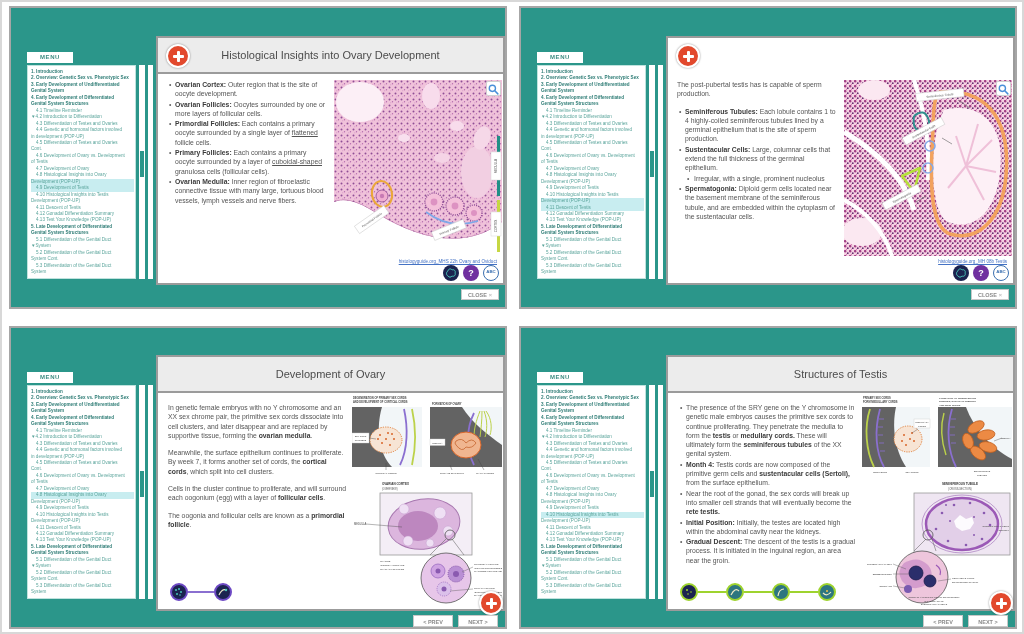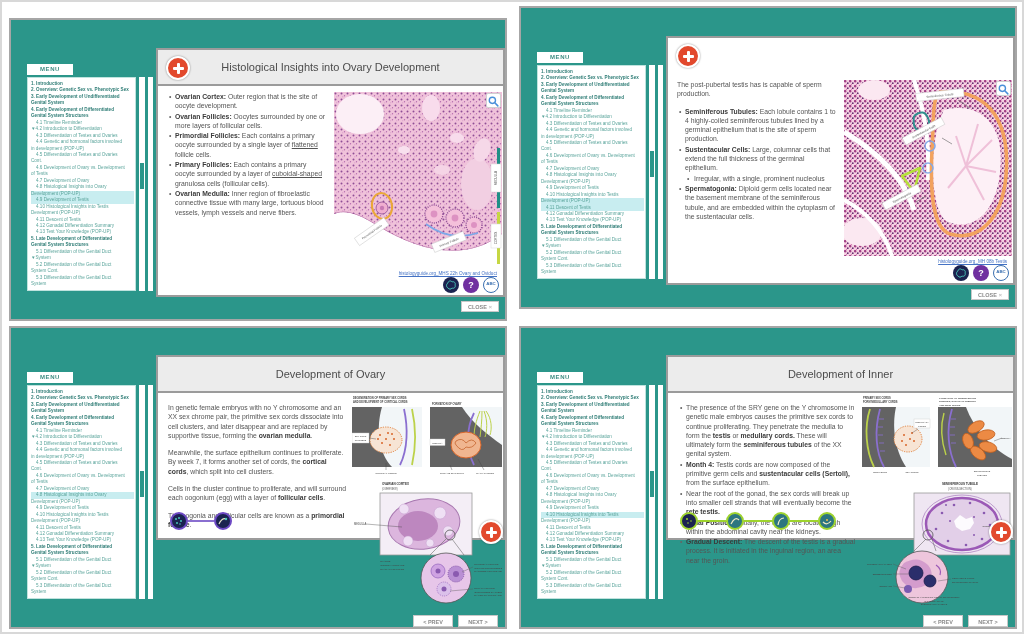--- a/index.html
+++ b/index.html
@@ -1,31 +1,31 @@
 <!DOCTYPE html>
 <html><head>
 <meta charset="utf-8">
 <style>
   html,body{margin:0;padding:0;background:#fff;font-family:"Liberation Sans","DejaVu Sans",sans-serif;}
   #page{position:relative;width:1024px;height:634px;background:#fff;border:2px solid #d8d8d8;box-sizing:border-box;overflow:hidden;}
   .quad{position:absolute;width:498px;height:303px;background:#2b968a;border:2px solid #a6a6a6;box-sizing:border-box;}
-  #q-tl{left:7px;top:16px}#q-tr{left:517px;top:4px}#q-bl{left:7px;top:324px}#q-br{left:517px;top:324px}
+  #q-tl{left:7px;top:4px}#q-tr{left:517px;top:4px}#q-bl{left:7px;top:324px}#q-br{left:517px;top:324px}
   .quad *{box-sizing:border-box;}
   .menu-btn{position:absolute;left:16px;top:44px;width:46px;height:11px;background:#fff;color:#3f8d84;font-size:6px;font-weight:bold;text-align:center;line-height:11px;letter-spacing:.6px;}
   .sidebar{position:absolute;left:16px;top:57px;width:109px;height:214px;background:#fff;border:1px solid #bfe3de;padding:3px 1px 3px 3px;overflow:hidden;}
   .mline{font-size:4.6px;line-height:6.45px;color:#5aa49b;white-space:nowrap;overflow:hidden;}
   .mbold{font-weight:bold;color:#2f7d76;}
   .mind{padding-left:5px;}
   .mhl{background:#c8edf0;}
   .scroll1{position:absolute;left:128px;top:57px;width:6px;height:214px;background:#fff;}
   .thumb{position:absolute;left:1px;top:86px;width:4px;height:26px;background:#2b968a;}
   .scroll2{position:absolute;left:137px;top:57px;width:5px;height:214px;background:#fff;}
   .card{position:absolute;left:145px;width:349px;background:#fff;border:2px solid #9b9b9b;}
   .card-top{top:28px;height:249px;}
-  .card-bot{top:27px;height:185px;}
+  .card-bot{top:27px;height:256px;}
   .card-header{position:absolute;left:0;top:0;right:0;height:36px;background:#ececec;border-bottom:2px solid #9b9b9b;}
   .card-title{font-size:11px;color:#4c4c4c;text-align:center;line-height:34px;}
   .plus{position:absolute;width:24px;height:24px;border-radius:50%;background:#e2492d;border:2px solid #fff;box-shadow:0 0 2px rgba(0,0,0,.45);}
   .plus::before{content:"";position:absolute;left:4.5px;top:8.5px;width:11px;height:3px;background:#fff;border-radius:1px;}
   .plus::after{content:"";position:absolute;left:8.5px;top:4.5px;width:3px;height:11px;background:#fff;border-radius:1px;}
   .plus-top{left:8px;top:6px;}
   .plus-bot{right:0px;bottom:-6px;}
   .rich{position:absolute;font-size:6.8px;line-height:9.3px;color:#555;}
   .rich-top{left:9px;top:42px;width:161px;}
   .rich-bot{left:10px;top:46px;width:178px;}
@@ -499,21 +499,21 @@
         <div class="mline">System Cont.</div>
         <div class="mline mind">5.3 Differentiation of the Genital Duct</div>
         <div class="mline">System</div>
       </div>
     <div class="scroll1">
         <div class="thumb"></div>
       </div>
     <div class="scroll2"></div>
     <div class="card card-bot">
       <div class="card-header">
-        <div class="card-title">Development of Inner</div>
+        <div class="card-title">Structures of Testis</div>
       </div>
       <div class="rich rich-bot">
           <div class="rli"><span class="">The presence of the SRY gene on the Y chromosome in genetic male embryos causes the primitive sex cords to continue proliferating. They penetrate the medulla to form the </span><span class="sb ">testis</span><span class=""> or </span><span class="sb ">medullary cords.</span><span class=""> These will ultimately form the </span><span class="sb ">seminiferous tubules</span><span class=""> of the XX genital system.</span></div>
           <div class="rli"><span class="sb ">Month 4:</span><span class=""> Testis cords are now composed of the primitive germ cells and </span><span class="sb ">sustentacular cells (Sertoli),</span><span class=""> from the surface epithelium.</span></div>
           <div class="rli"><span class="">Near the root of the gonad, the sex cords will break up into smaller cell strands that will eventually become the </span><span class="sb ">rete testis.</span></div>
           <div class="rli"><span class="sb ">Initial Position:</span><span class=""> Initially, the testes are located high within the abdominal cavity near the kidneys.</span></div>
           <div class="rli"><span class="sb ">Gradual Descent:</span><span class=""> The descent of the testis is a gradual process. It is initiated in the inguinal region, an area near the groin.</span></div>
         </div>
       <div class="diag-wrap">
         <svg viewBox="0 0 150 214" width="150" height="214">

